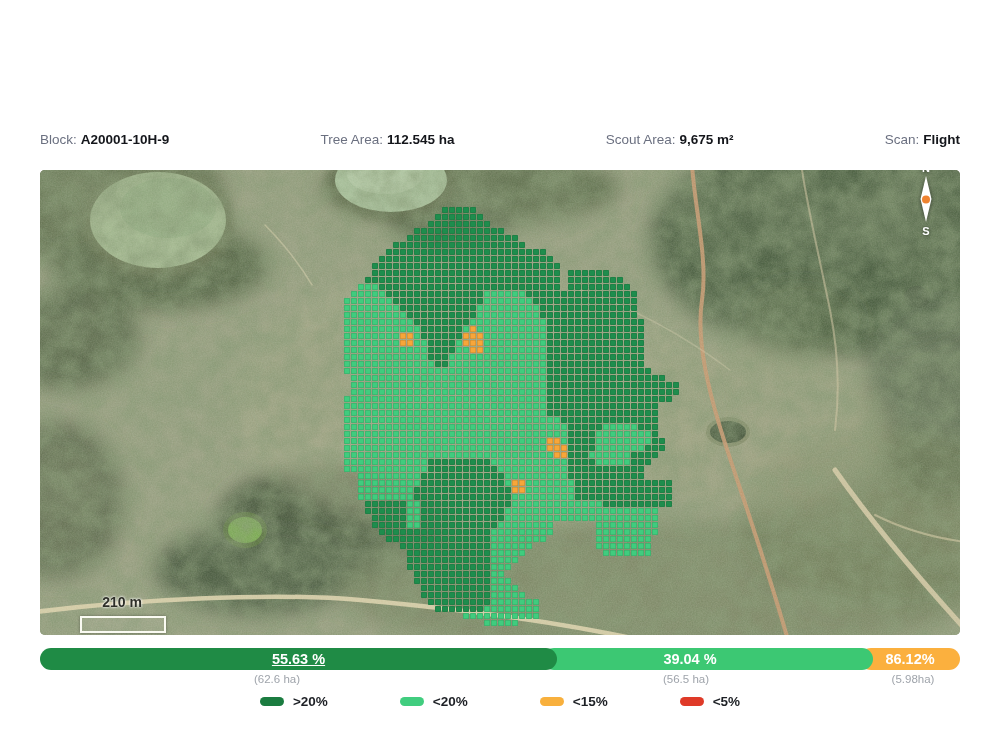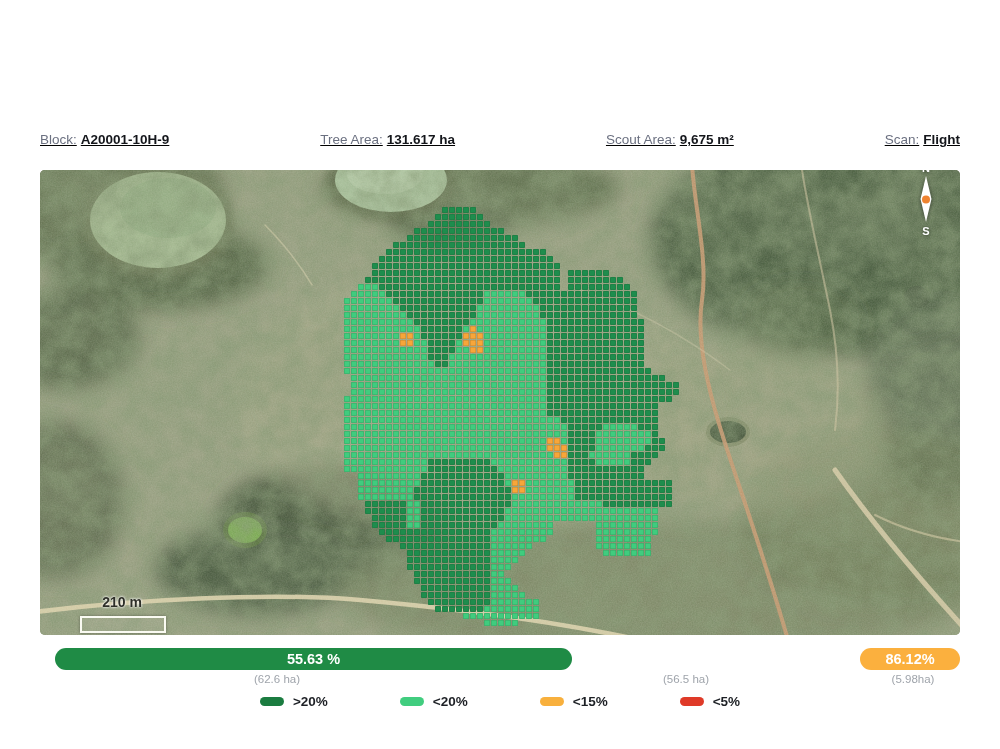--- a/index.html
+++ b/index.html
@@ -4,21 +4,21 @@
 <style>
   html,body{margin:0;padding:0;}
   body{
     width:1000px;height:749px;position:relative;background:#ffffff;
     font-family:"Liberation Sans",sans-serif;overflow:hidden;
   }
   
   .info-row{
     position:absolute;top:131px;left:40px;width:920px;
     display:flex;justify-content:space-between;align-items:center;
-    font-size:13.5px;line-height:17px;white-space:nowrap;text-decoration:underline;
+    font-size:13.5px;line-height:17px;white-space:nowrap;
   }
   .info-item .lbl{color:#6b7080;}
   .info-item .val{color:#14161b;font-weight:bold;margin-left:4px;}
   
   .map{
     position:absolute;top:170px;left:40px;width:920px;height:465px;
     border-radius:5px;overflow:hidden;background:#9ba184;
   }
   .map svg.terrain{position:absolute;top:0;left:0;}
   .grid-layer{position:absolute;top:0;left:0;width:920px;height:465px;}
@@ -36,21 +36,21 @@
   .scale-rect{
     position:absolute;left:40px;top:446px;width:82px;height:13px;
     border:2px solid #fafaf2;background:rgba(255,255,255,.05);
     box-shadow:0 0 3px rgba(0,0,0,.35);
   }
   
   .bar{position:absolute;top:648px;left:40px;width:920px;height:22px;}
   .seg{position:absolute;top:0;height:22px;border-radius:11px;
        display:flex;align-items:center;justify-content:center;
        color:#fff;font-weight:bold;font-size:14.5px;}
-  .seg-1{left:15px;width:517px;z-index:3;}
+  .seg-1{left:0;width:517px;z-index:3;text-decoration:underline;}
   .seg-2{left:503px;width:330px;z-index:2;}
   .seg-2 .pct{transform:translateX(-18px);}
   .seg-3{left:820px;width:100px;z-index:1;}
   .areas{position:absolute;top:673px;left:40px;width:920px;height:14px;
          font-size:11.5px;color:#9fa4ab;}
   .areas span{position:absolute;transform:translateX(-50%);white-space:nowrap;}
   .area-1{left:237px;} .area-2{left:646px;} .area-3{left:873px;}
   
   .legend{position:absolute;top:694px;left:0;width:1000px;
           display:flex;justify-content:center;align-items:center;gap:72px;}
@@ -59,21 +59,21 @@
   .sw{width:24px;height:9px;border-radius:4.5px;margin-right:9px;}
 </style>
 </head>
 <body>
 
 <div class="info-row">
   <div class="info-item">
     <span class="lbl">Block:</span><span class="val">A20001-10H-9</span>
   </div>
   <div class="info-item">
-    <span class="lbl">Tree Area:</span><span class="val">131.617 ha</span>
+    <span class="lbl">Tree Area:</span><span class="val">112.545 ha</span>
   </div>
   <div class="info-item">
     <span class="lbl">Scout Area:</span><span class="val">9,675 m²</span>
   </div>
   <div class="info-item">
     <span class="lbl">Scan:</span><span class="val">Flight</span>
   </div>
 </div>
 
 <div class="map">
@@ -2142,20 +2142,23 @@
   </svg>
 
   <div class="scale-label">210 m</div>
   <div class="scale-rect"></div>
 </div>
 
 <div class="bar">
   <div class="seg seg-3" style="background: rgb(251, 176, 62);">
     <span class="pct">86.12%</span>
   </div>
+  <div class="seg seg-2" style="background: rgb(60, 200, 115);">
+    <span class="pct">39.04 %</span>
+  </div>
   <div class="seg seg-1" style="background: rgb(31, 139, 69);">
     <span class="pct">55.63 %</span>
   </div>
 </div>
 <div class="areas">
   <span class="area-1">(62.6 ha)</span>
   <span class="area-2">(56.5 ha)</span>
   <span class="area-3">(5.98ha)</span>
 </div>
 

